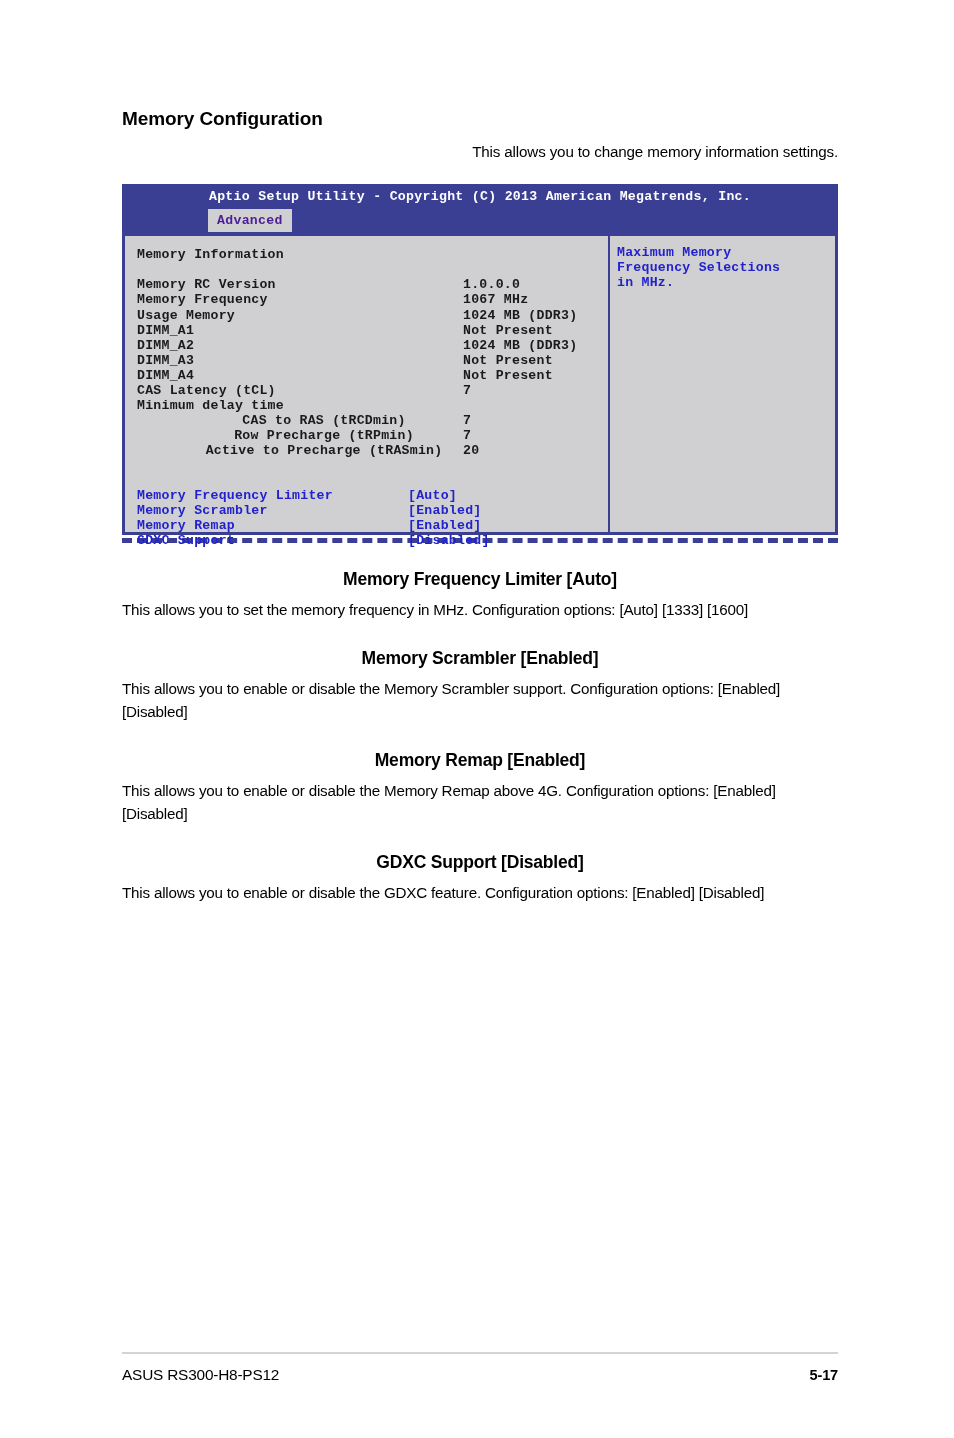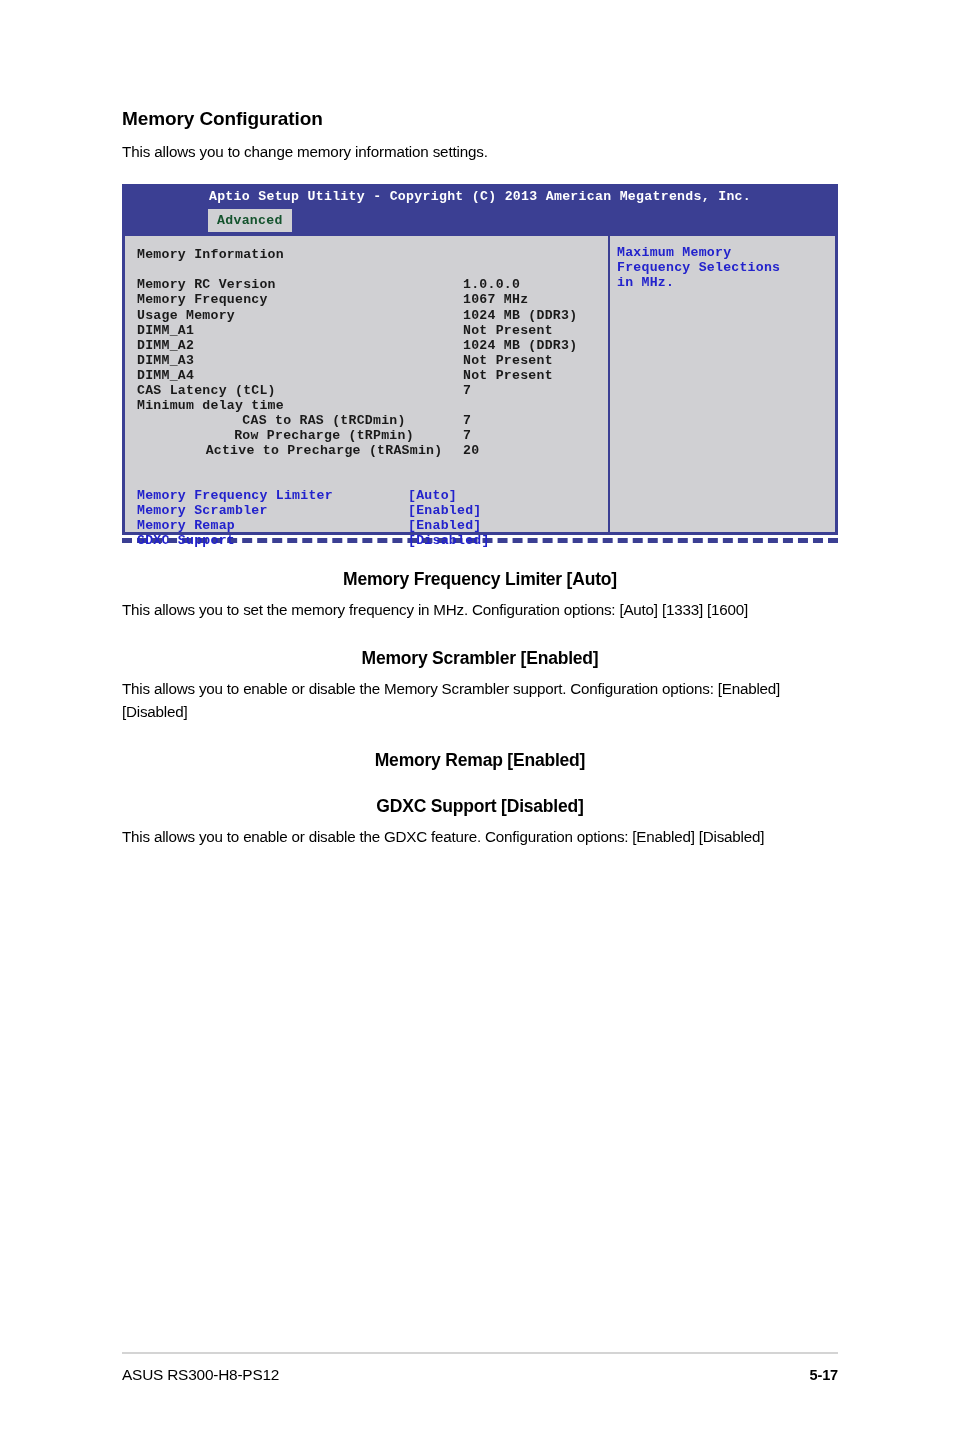--- a/index.html
+++ b/index.html
@@ -38,20 +38,21 @@
     letter-spacing: -0.1px;
     line-height: 1.15;
   }
 
   p.body-text {
     font-family: "Liberation Sans", sans-serif;
     font-size: 15.2px;
     line-height: 1.48;
     margin: 0;
     letter-spacing: -0.15px;
+    text-align: right;
   }
 
   
   .bios-shot {
     position: relative;
     margin-top: 21px;
     width: 716px;
   }
 
   .bios-frame {
@@ -76,21 +77,21 @@
   .bios-tabrow {
     background: #3b3f93;
     height: 23px;
     padding-left: 85px;
     box-sizing: border-box;
   }
 
   .bios-tab {
     display: inline-block;
     background: #d0d0d3;
-    color: #14532d;
+    color: #4c1d95;
     font-family: "Liberation Mono", monospace;
     font-size: 13.2px;
     font-weight: bold;
     letter-spacing: 0.3px;
     height: 23px;
     line-height: 23px;
     padding: 0 9px;
   }
 
   .bios-body {
@@ -320,20 +321,21 @@
       <p>This allows you to set the memory frequency in MHz. Configuration options: [Auto] [1333] [1600]</p>
     </div>
 
     <div class="sec">
       <h3>Memory Scrambler [Enabled]</h3>
       <p>This allows you to enable or disable the Memory Scrambler support. Configuration options: [Enabled] [Disabled]</p>
     </div>
 
     <div class="sec">
       <h3>Memory Remap [Enabled]</h3>
+      <p>This allows you to enable or disable the Memory Remap above 4G. Configuration options: [Enabled] [Disabled]</p>
     </div>
 
     <div class="sec">
       <h3>GDXC Support [Disabled]</h3>
       <p>This allows you to enable or disable the GDXC feature. Configuration options: [Enabled] [Disabled]</p>
     </div>
 
   </div>
 
   <div class="footer-rule"></div>

